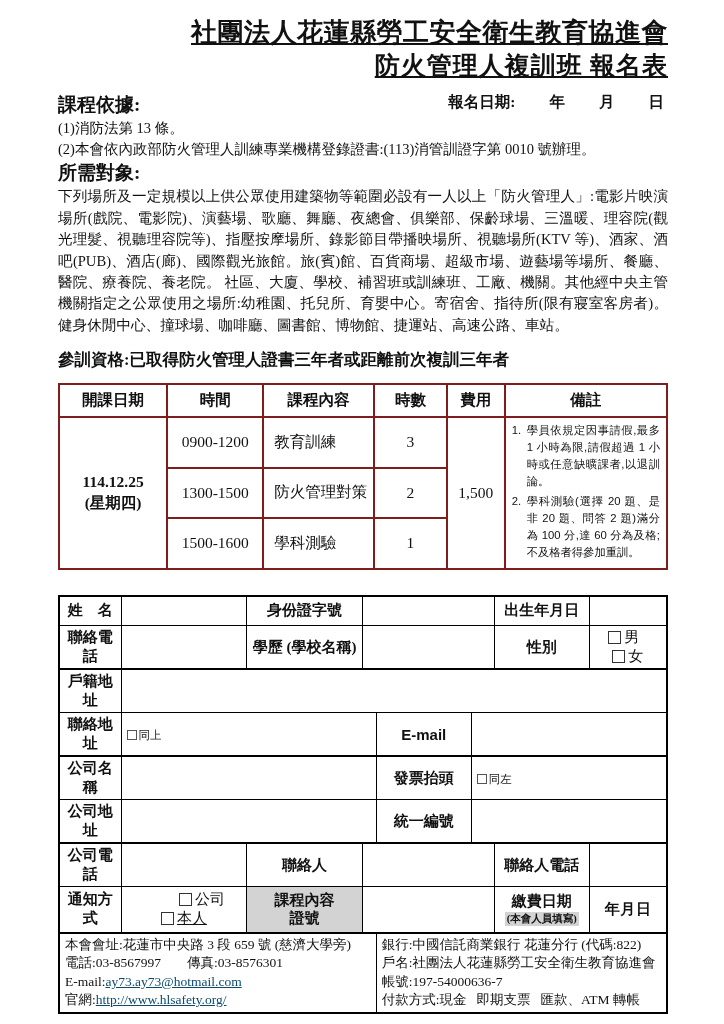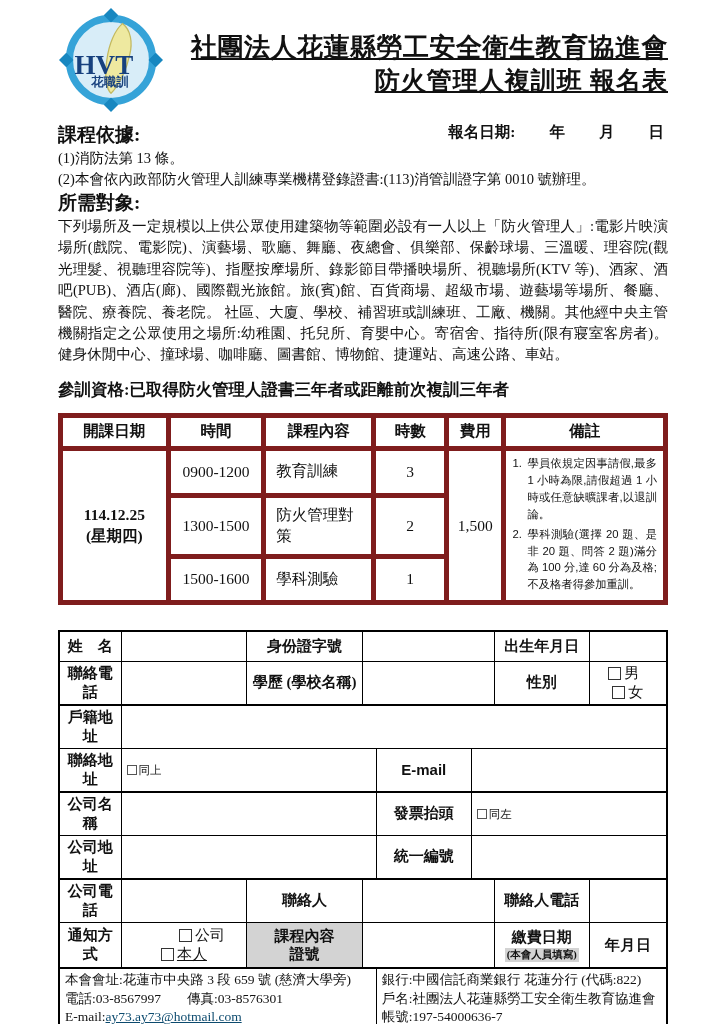--- a/index.html
+++ b/index.html
@@ -23,21 +23,21 @@
   .rpt-date .first { margin-left: 0; }
   .basis-item { font-size: 14.5px; line-height: 21px; }
   
   .aud { margin-top: 0; font-family: Liberation Serif, serif; }
   .aud-text { font-size: 14.6px; line-height: 21.4px; text-align: justify; }
   
   .qual { font-weight: bold; font-size: 16.5px; margin: 13px 0 12px; }
   
   table { border-collapse: collapse; width: 100%; table-layout: fixed; }
   .course-tbl { border: 2px solid #000; }
-  .course-tbl th, .course-tbl td { border: 5px solid #7f1d1d; text-align: center; padding: 2px 4px; }
+  .course-tbl th, .course-tbl td { border: 2px solid #7f1d1d; text-align: center; padding: 2px 4px; }
   .course-tbl th { font-size: 15.5px; height: 33px; }
   .course-tbl td { height: 39px; font-size: 15.5px; }
   .c-date { font-size: 16px; font-weight: bold; line-height: 1.35; }
   .c-content { text-align: left !important; padding-left: 10px !important; }
   .c-notes { text-align: left !important; vertical-align: middle; padding: 4px 6px !important; }
   .note-row { display: flex; font-size: 11.3px; line-height: 1.5; margin-bottom: 3px;
               font-family: "Liberation Sans", sans-serif; }
   .note-num { width: 15px; flex: 0 0 auto; }
   .note-txt { flex: 1; text-align: justify; }
   
@@ -61,32 +61,20 @@
   .ft-line { font-size: 13.5px; line-height: 18.5px; white-space: nowrap; }
   .ft-line .gap { display: inline-block; width: 26px; }
   a.link { color: #0c4a6e; text-decoration: underline; }
 </style>
 </head>
 <body>
 
 <div class="page">
 
   <div class="hdr">
-    <div class="logo-wrap">
-      <svg viewBox="0 0 100 100" width="106" height="104">
-        <circle cx="50" cy="50" r="40" fill="#d8edf8" stroke="#35a3d8" stroke-width="7"></circle>
-        <path d="M50,0 L57,7 L50,14 L43,7 Z" fill="#1787c0"></path>
-        <path d="M50,86 L57,93 L50,100 L43,93 Z" fill="#1787c0"></path>
-        <path d="M0,50 L7,43 L14,50 L7,57 Z" fill="#1787c0"></path>
-        <path d="M86,50 L93,43 L100,50 L93,57 Z" fill="#1787c0"></path>
-        <path d="M61,15 C69,21 71,33 68,45 C65,60 57,75 50,82 C45,77 44,64 46,50 C48,34 54,21 61,15 Z" fill="#eee9a0" stroke="#c3b95f" stroke-width="1.2"></path>
-        <text x="15" y="63" font-size="26" font-weight="bold" fill="#17417e" font-family="Liberation Serif, serif">HVT</text>
-        <text x="31" y="75" font-size="12" font-weight="bold" fill="#17417e" font-family="Liberation Serif, serif">花職訓</text>
-      </svg>
-    </div>
     <div class="titles">
       <div class="org-name">社團法人花蓮縣勞工安全衛生教育協進會</div>
       <div class="form-title">防火管理人複訓班 報名表</div>
     </div>
   </div>
 
   <div class="basis-row">
     <span class="lbl-strong">課程依據:</span>
     <span class="rpt-date">
       <span class="first">報名日期:</span>

